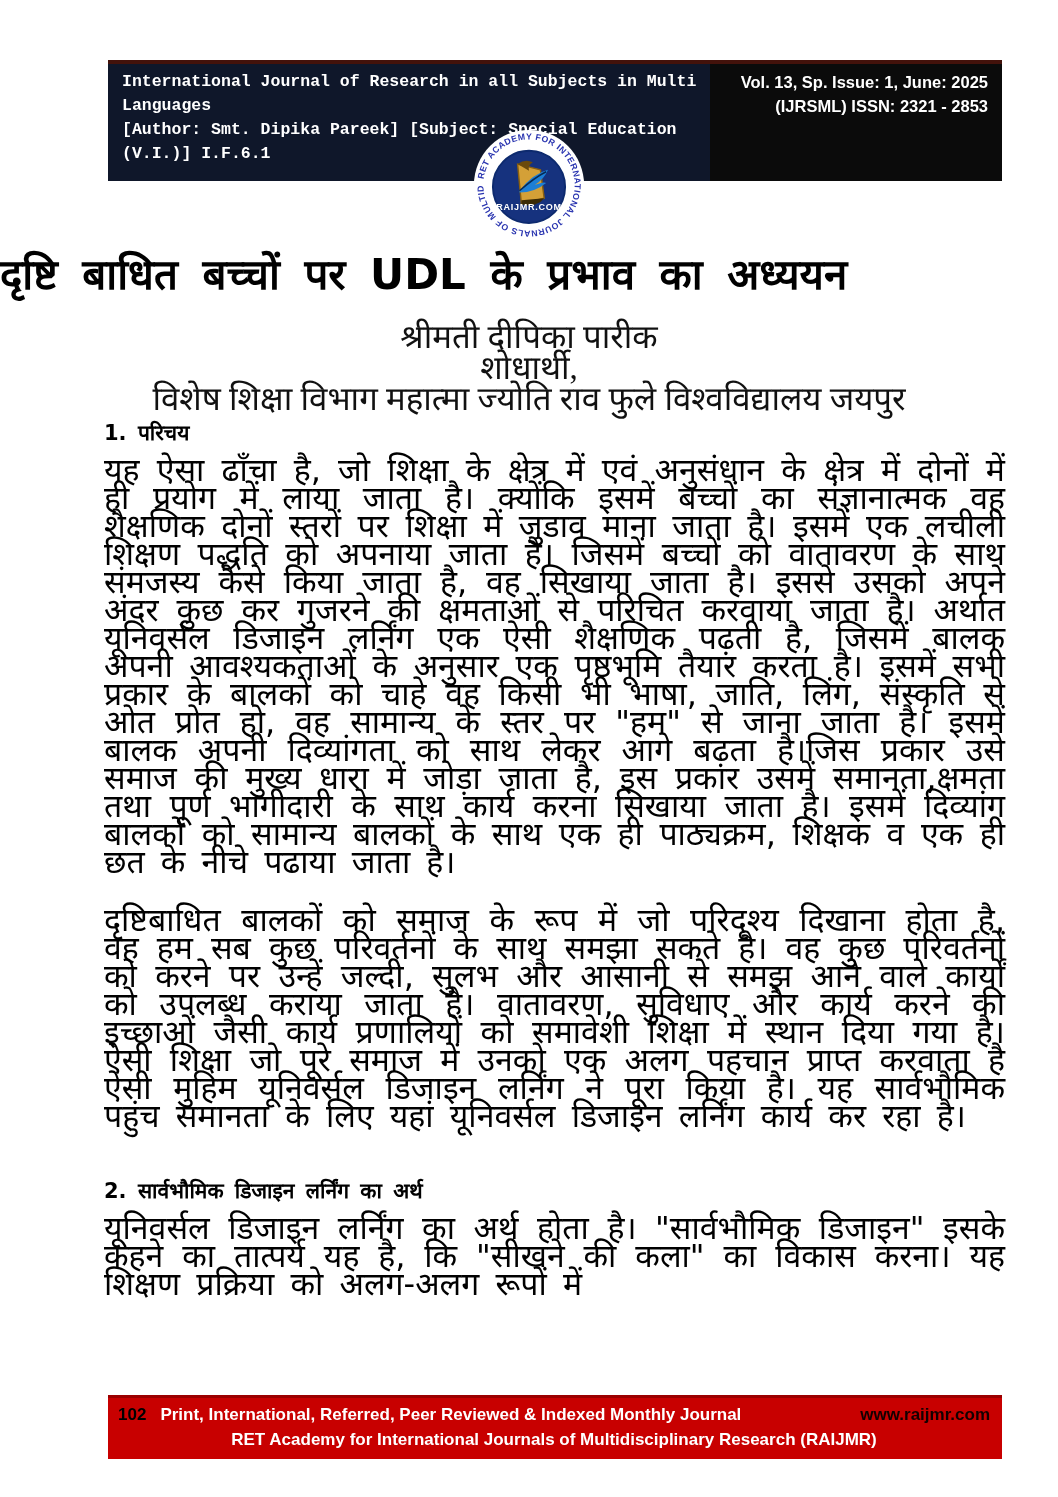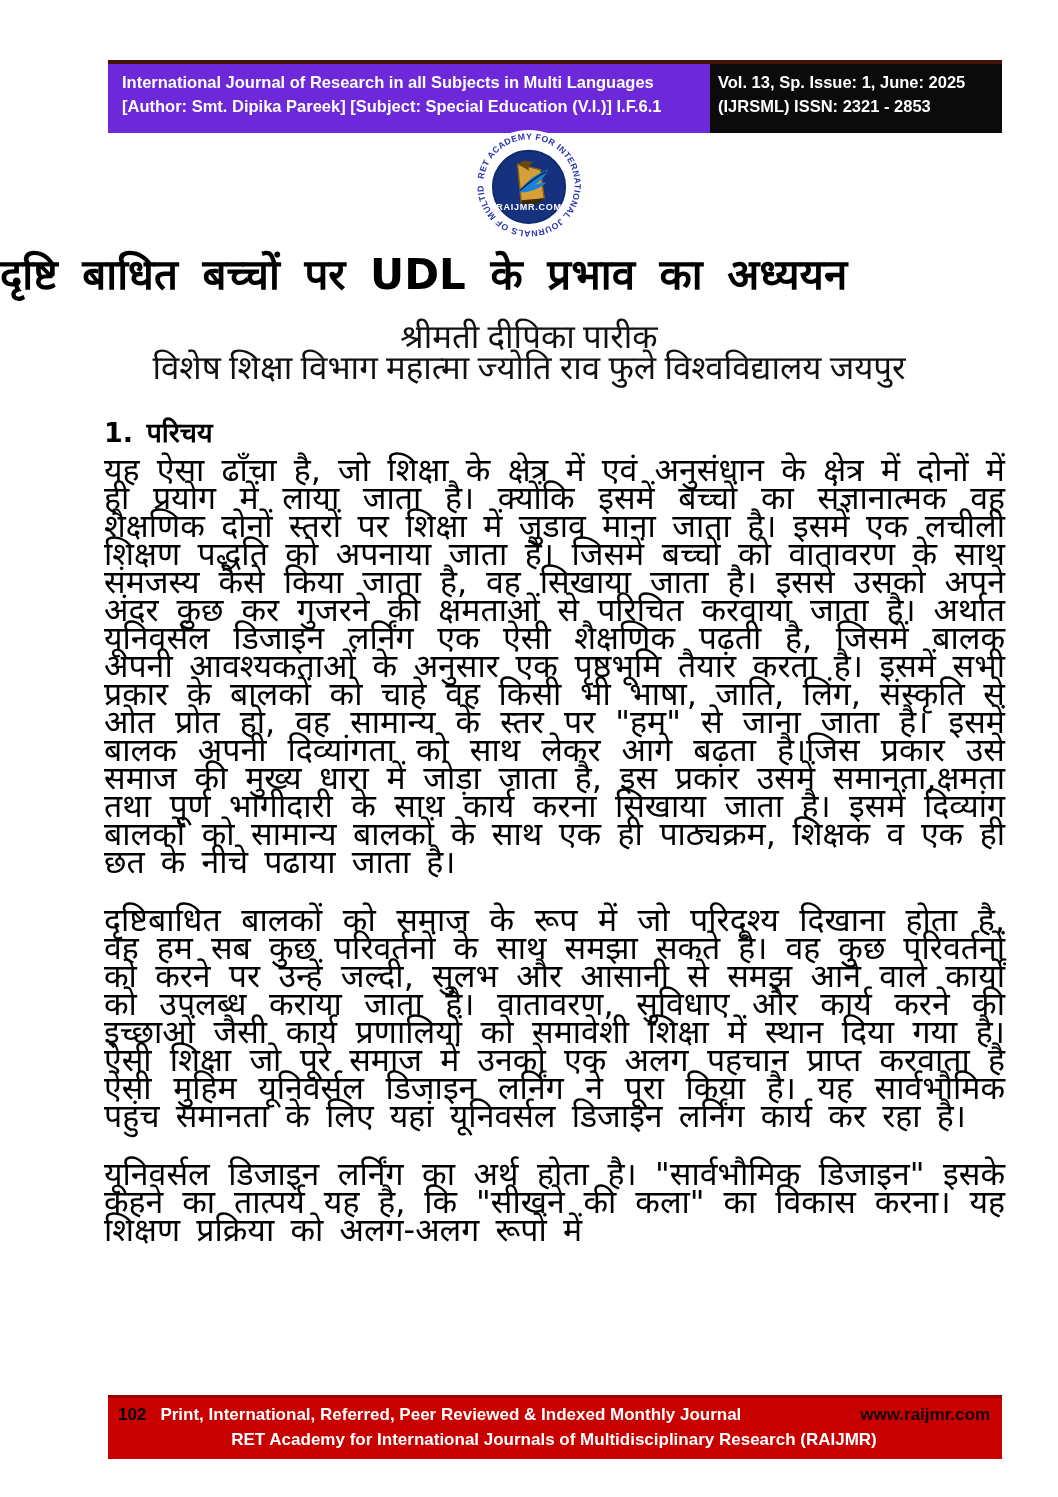--- a/index.html
+++ b/index.html
@@ -15,22 +15,22 @@
   }
 
   
   .jheader {
     position:absolute; top:60px; left:108px; width:894px;
     display:flex;
     border-top:4px solid #43120b;
     font-family:"Liberation Sans", sans-serif;
     font-weight:bold; font-size:16.5px; line-height:24px; color:#fff;
   }
-  .jheader-left  { background:#6d28d9; width:602px; padding:6px 8px 15px 14px; }
-  .jheader-right { background:#0b0b0b; width:292px; padding:6px 14px 8px 8px; text-align:left; }
+  .jheader-left  { background:#0f172a; width:602px; padding:6px 8px 15px 14px;font-family:Liberation Mono, monospace; }
+  .jheader-right { background:#0b0b0b; width:292px; padding:6px 14px 8px 8px; text-align:right; }
 
   
   .logo-wrap { position:absolute; top:128px; left:0; width:100%; text-align:center; }
   .logo-wrap svg { width:114px; height:114px; }
 
   
   .paper-title {
     position:absolute; top:244px; left:0; width:100%;
     font-size:42px; font-weight:bold; word-spacing:10px;
     color:#000;
@@ -40,21 +40,21 @@
     text-align:center;
     font-family:"Liberation Serif", "DejaVu Serif", serif;
     font-size:33px; line-height:31px; color:#111;
   }
 
   
   .content {
     position:absolute; top:416px; left:104px; width:901px;
   }
   .content h2 {
-    font-size:27px; font-weight:bold; line-height:34px;
+    font-size:21px; font-weight:bold; line-height:34px;
     margin:0 0 6px 0; word-spacing:4px;
   }
   .content p {
     font-size:32px; line-height:28px;
     text-align:justify; word-spacing:6px;
     margin:0;
   }
   .content p + p { margin-top:30px; }
   .content .sec2 { margin-top:44px; }
 
@@ -106,27 +106,29 @@
         <path d="M50 66 q16 -14 28 -20" stroke="#062a55" stroke-width="1.6" fill="none"></path>
       </g>
       <text x="60" y="86" text-anchor="middle" font-family="Liberation Sans, sans-serif" font-size="9.5" font-weight="bold" fill="#ffffff" letter-spacing="0.8">RAIJMR.COM</text>
     </svg>
   </div>
 
   <h1 class="paper-title">दृष्टि बाधित बच्चों पर UDL के प्रभाव का अध्ययन</h1>
 
   <div class="author-block">
     <div>श्रीमती दीपिका पारीक</div>
+    <div>शोधार्थी,</div>
     <div>विशेष शिक्षा विभाग महात्मा ज्योति राव फुले विश्वविद्यालय जयपुर</div>
   </div>
 
   <div class="content">
     <h2>1. परिचय</h2>
     <p>यह ऐसा ढाँचा है, जो शिक्षा के क्षेत्र में एवं अनुसंधान के क्षेत्र में दोनों में ही प्रयोग में लाया जाता है। क्योंकि इसमें बच्चों का संज्ञानात्मक वह शैक्षणिक दोनों स्तरों पर शिक्षा में जुडाव माना जाता है। इसमें एक लचीली शिक्षण पद्धति को अपनाया जाता है। जिसमें बच्चों को वातावरण के साथ संमजस्य कैसे किया जाता है, वह सिखाया जाता है। इससे उसको अपने अंदर कुछ कर गुजरने की क्षमताओं से परिचित करवाया जाता है। अर्थात यूनिवर्सल डिजाइन लर्निंग एक ऐसी शैक्षणिक पढ़ती है, जिसमें बालक अपनी आवश्यकताओं के अनुसार एक पृष्ठभूमि तैयार करता है। इसमें सभी प्रकार के बालकों को चाहे वह किसी भी भाषा, जाति, लिंग, संस्कृति से ओत प्रोत हो, वह सामान्य के स्तर पर "हम" से जाना जाता है। इसमें बालक अपनी दिव्यांगता को साथ लेकर आगे बढ़ता है।जिस प्रकार उसे समाज की मुख्य धारा में जोड़ा जाता है, इस प्रकार उसमें समानता,क्षमता तथा पूर्ण भागीदारी के साथ कार्य करना सिखाया जाता है। इसमें दिव्यांग बालकों को सामान्य बालकों के साथ एक ही पाठ्यक्रम, शिक्षक व एक ही छत के नीचे पढाया जाता है।</p>
     <p>दृष्टिबाधित बालकों को समाज के रूप में जो परिदृश्य दिखाना होता है, वह हम सब कुछ परिवर्तनों के साथ समझा सकते है। वह कुछ परिवर्तनों को करने पर उन्हें जल्दी, सुलभ और आसानी से समझ आने वाले कार्यों को उपलब्ध कराया जाता है। वातावरण, सुविधाए और कार्य करने की इच्छाओं जैसी कार्य प्रणालियों को समावेशी शिक्षा में स्थान दिया गया है। ऐसी शिक्षा जो पूरे समाज में उनको एक अलग पहचान प्राप्त करवाता है ऐसी मुहिम यूनिवर्सल डिजाइन लर्निंग ने पूरा किया है। यह सार्वभौमिक पहुंच समानता के लिए यहां यूनिवर्सल डिजाइन लर्निंग कार्य कर रहा है।</p>
+    <h2 class="sec2">2. सार्वभौमिक डिजाइन लर्निंग का अर्थ</h2>
     <p>यूनिवर्सल डिजाइन लर्निंग का अर्थ होता है। "सार्वभौमिक डिजाइन" इसके कहने का तात्पर्य यह है, कि "सीखने की कला" का विकास करना। यह शिक्षण प्रक्रिया को अलग-अलग रूपों में</p>
   </div>
 
   <div class="jfooter">
     <div class="jfooter-row1">
       <span class="jfooter-pagenum">102</span>
       <span>Print, International, Referred, Peer Reviewed &amp; Indexed Monthly Journal</span>
       <span class="jfooter-url">www.raijmr.com</span>
     </div>
     <div class="jfooter-row2">RET Academy for International Journals of Multidisciplinary Research (RAIJMR)</div>

